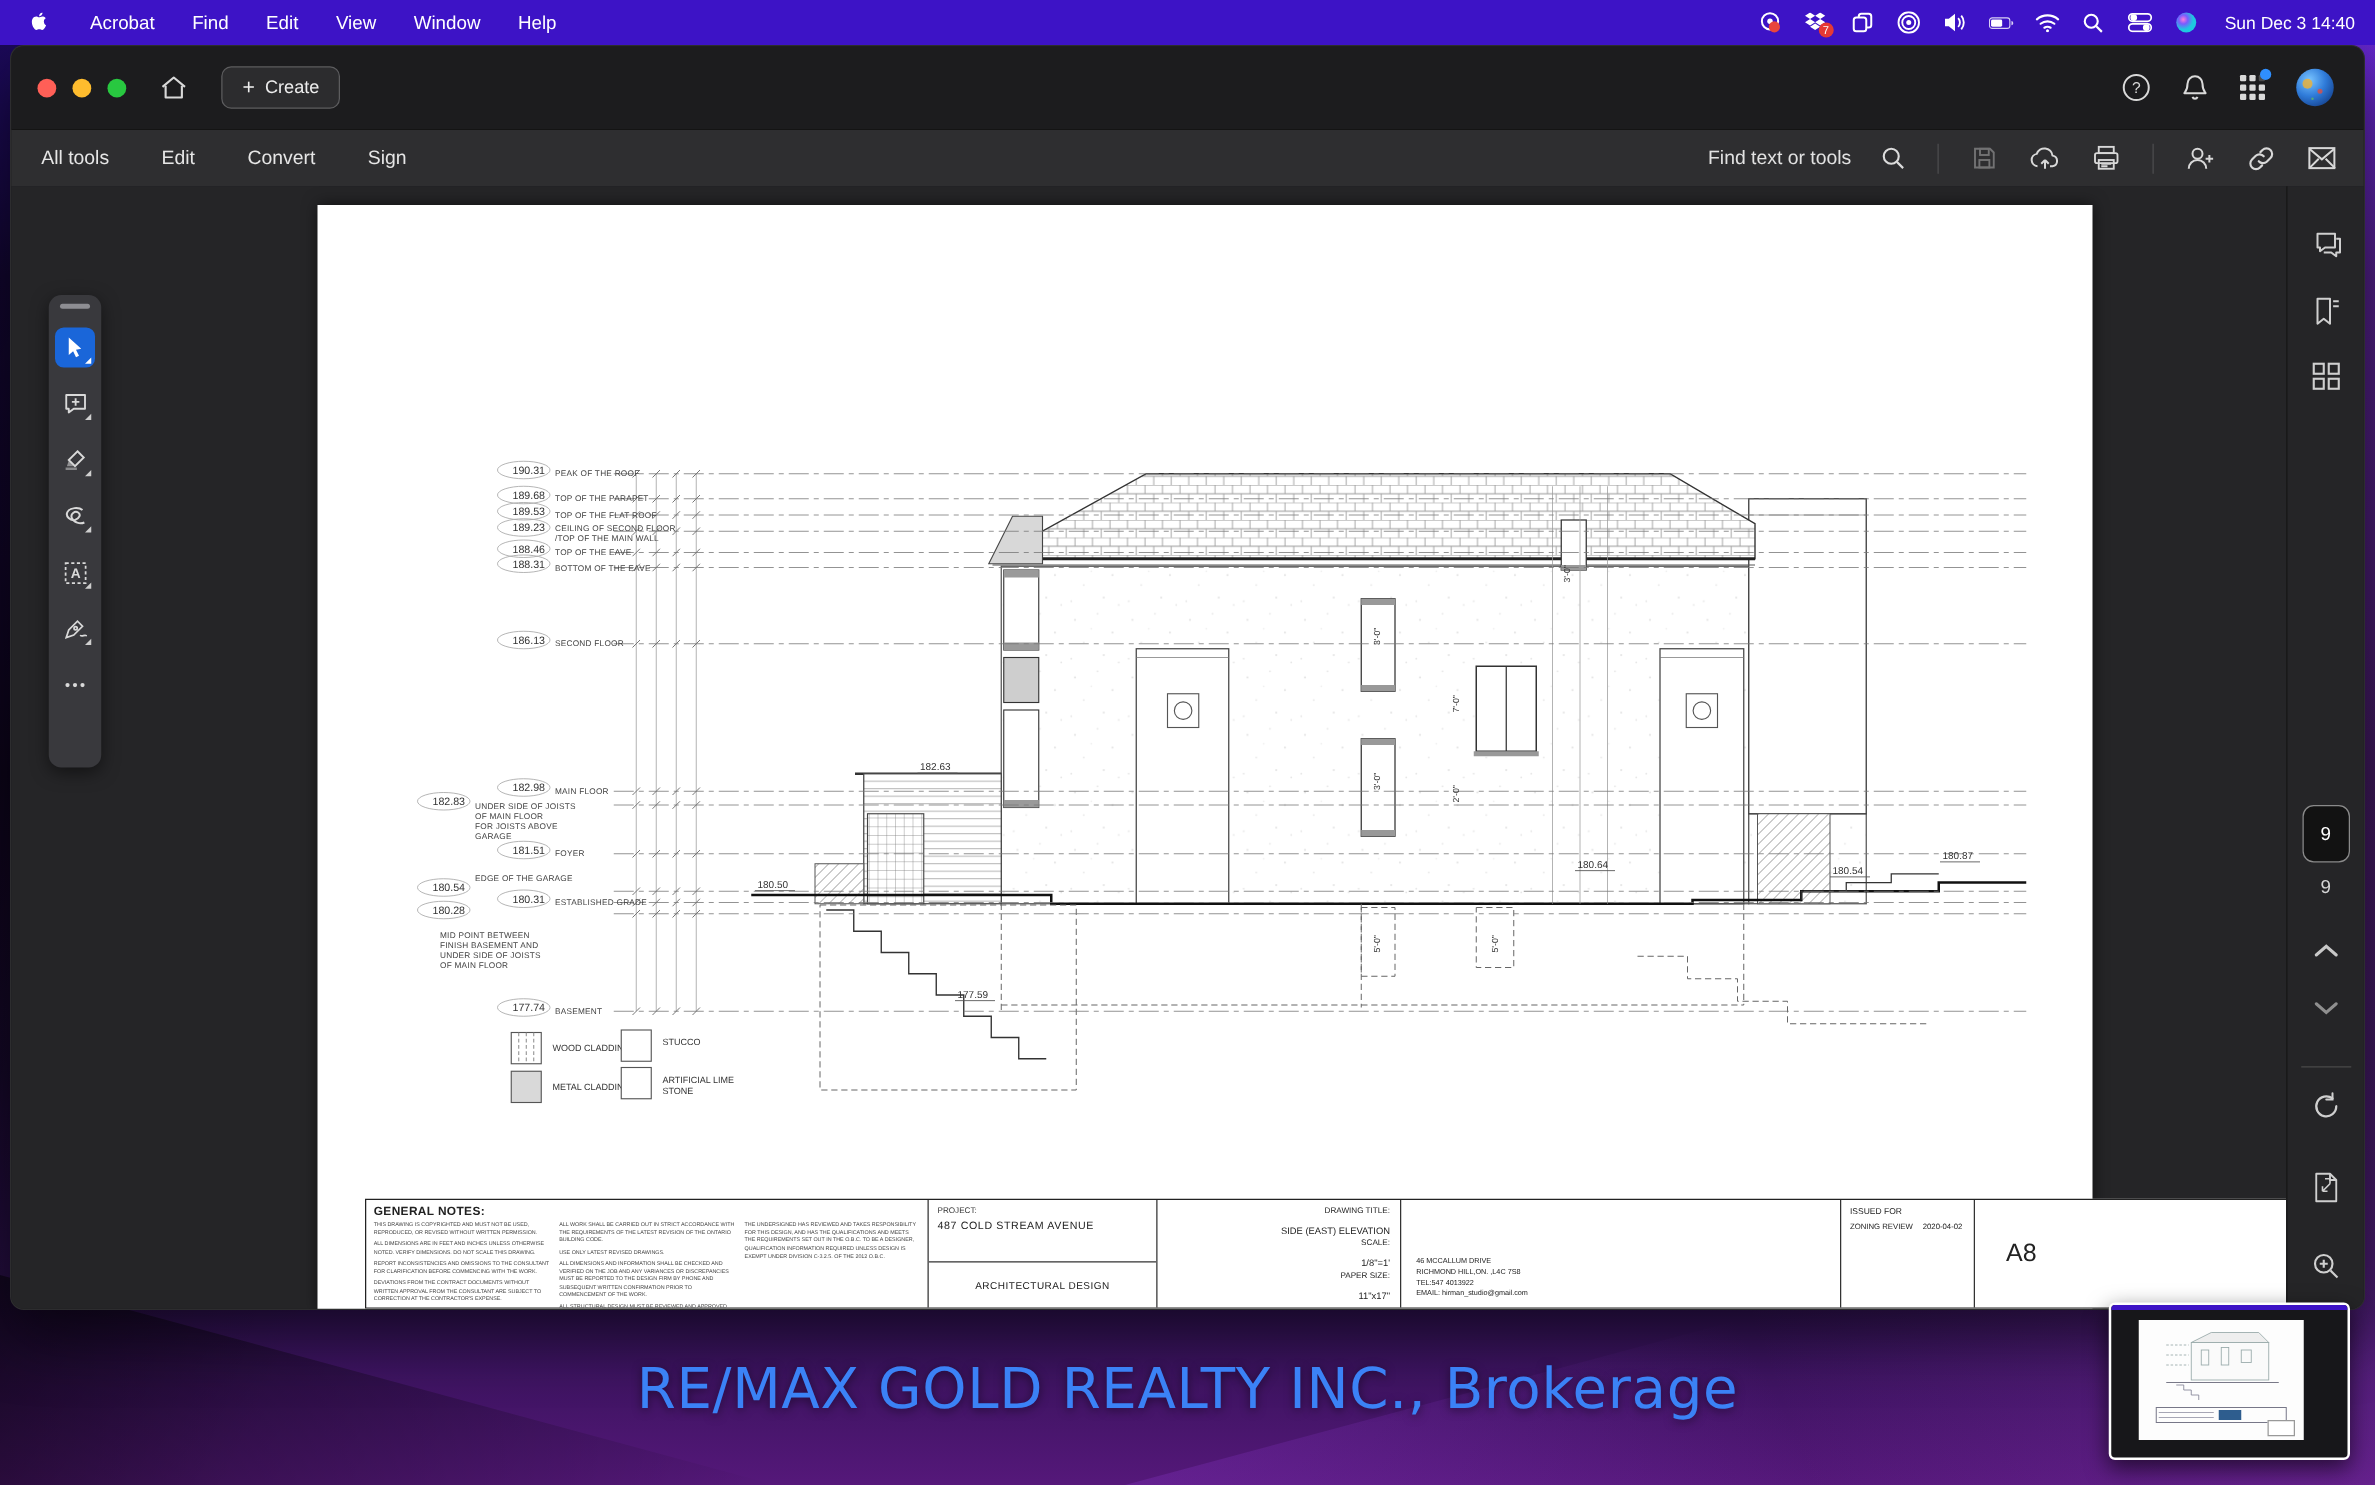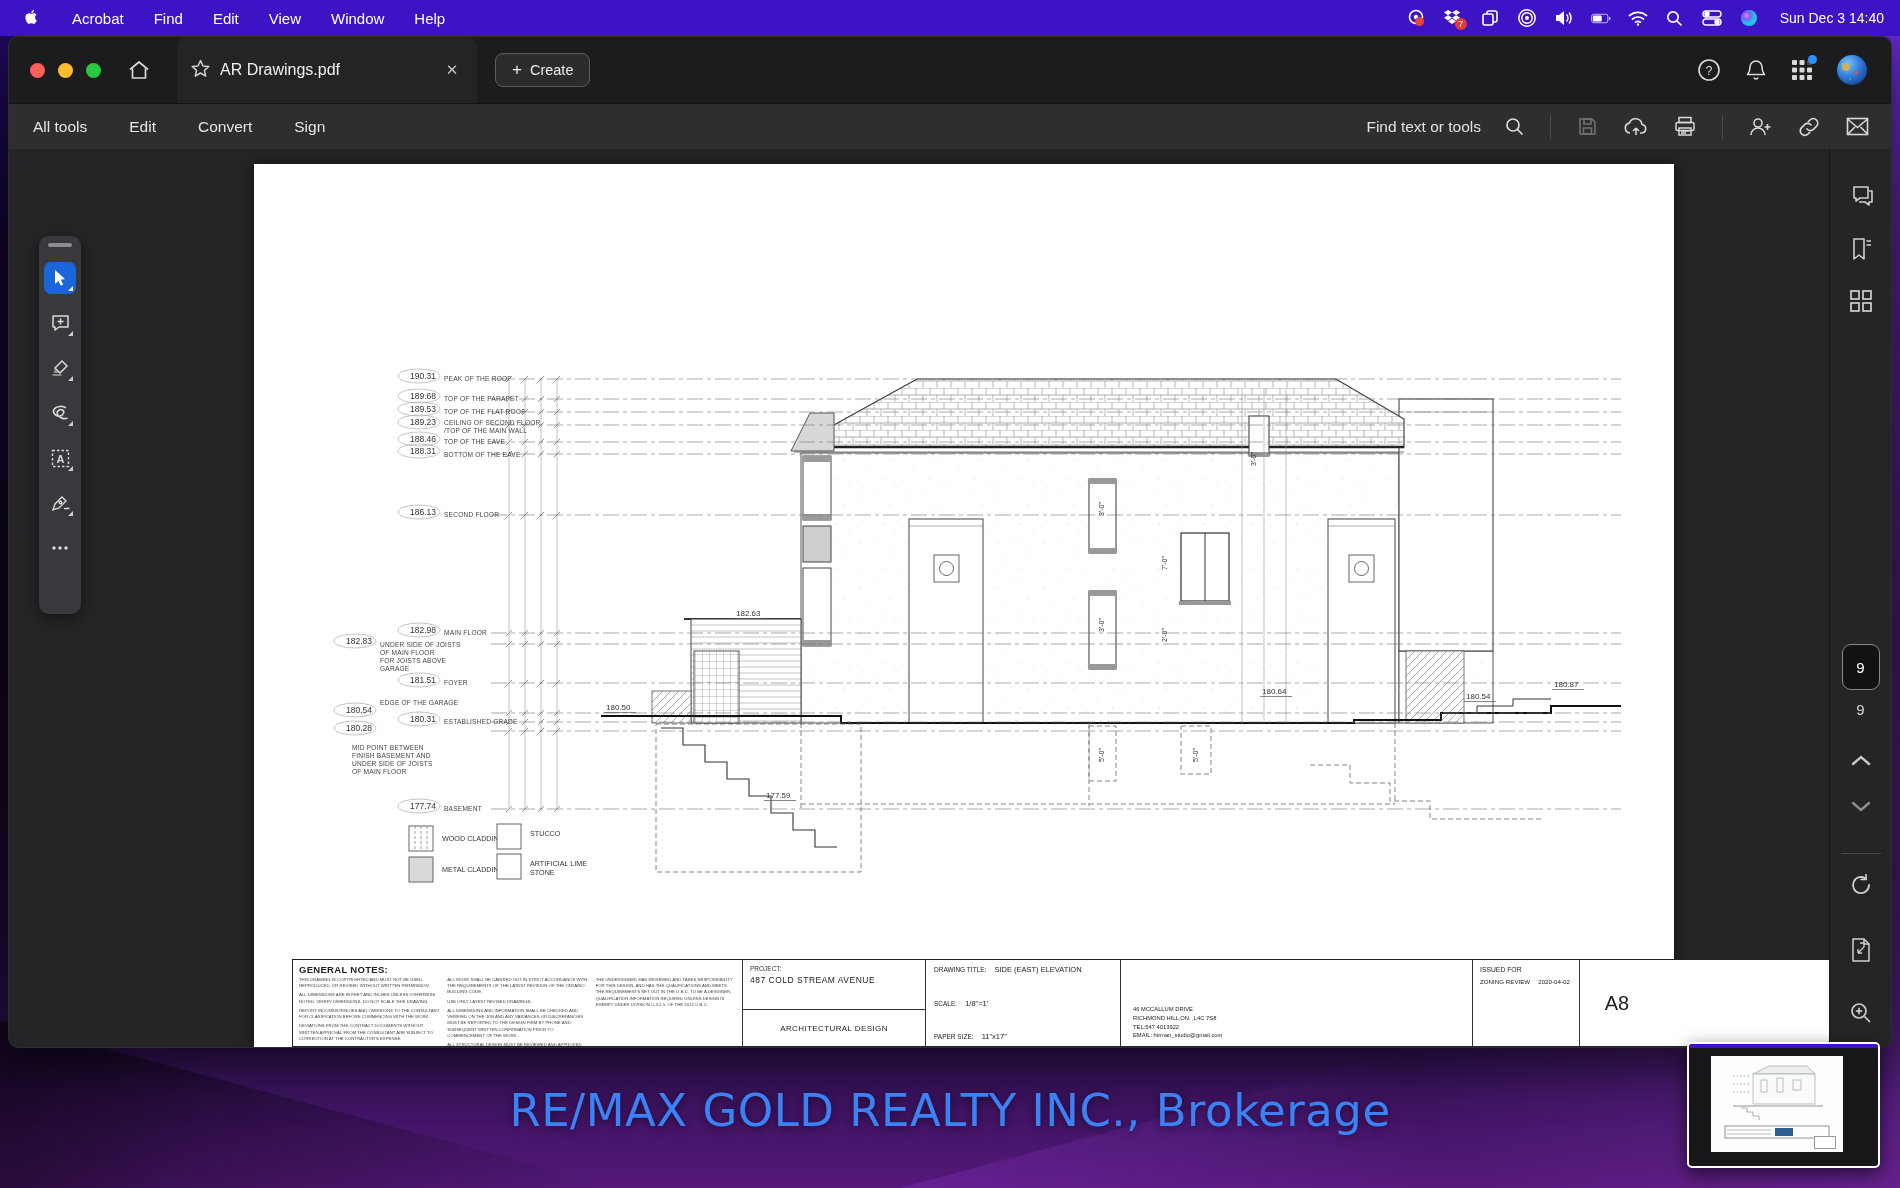--- a/index.html
+++ b/index.html
@@ -75,21 +75,21 @@
   .gn h4 { font-size:9.5px; letter-spacing:.3px; color:#222; margin-bottom:2px; font-weight:700; }
   .gncols { display:flex; gap:8px; }
   .gncol { width:142px; font-size:4.3px; line-height:1.45; color:#444; }
   .gncol p { margin-bottom:3px; }
   .prj { display:flex; flex-direction:column; }
   .prj .top { flex:1.1; padding:5px 7px; border-bottom:1px solid #333; }
   .prj .bot { flex:1; display:flex; align-items:center; justify-content:center; font-size:8px; letter-spacing:.4px; }
   .lbl7 { font-size:6.5px; color:#333; }
   .val9 { font-size:8.5px; margin-top:3px; letter-spacing:.5px; }
   .ttl { padding:5px 8px; display:flex; flex-direction:column; justify-content:space-between; }
-  .trow { display:flex; gap:8px; align-items:center; font-size:6.5px; }
+  .trow { display:flex; gap:8px; align-items:flex-end; font-size:6.5px;flex-direction:column; }
   .trow b { font-size:7.5px; font-weight:400; }
   .firm { display:flex; padding:3px 6px; }
   .logo-wrap { width:150px; position:relative; }
   .logo-word { font-family:"DejaVu Serif", serif; font-weight:800; font-size:44px; color:#2e5d8e; letter-spacing:-3px; transform:scaleY(1.25) scaleX(1.12); transform-origin:left top; line-height:1; margin-top:2px; }
   .logo-sub { position:absolute; left:0; bottom:1px; font-size:8.5px; letter-spacing:2.5px; color:#222; white-space:nowrap; }
   .logo-sub .gold { color:#c9a227; }
   .addr { margin-left:6px; align-self:flex-end; font-size:5.8px; line-height:1.5; color:#222; padding-bottom:3px; }
   .issued { padding:6px 7px; font-size:6.8px; }
   .issued .stage { margin-top:5px; display:flex; gap:8px; font-size:6.2px; }
   .sheet { display:flex; align-items:center; justify-content:center; font-size:20px; color:#222; }
@@ -216,29 +216,20 @@
     <div class="traffic">
       <span class="tl r"></span>
       <span class="tl y"></span>
       <span class="tl g"></span>
     </div>
     <div class="home-btn">
       <svg width="22" height="20" viewBox="0 0 22 20" fill="none" stroke="currentColor" stroke-width="1.7" stroke-linejoin="round">
           <path d="M2 9.5 11 2l9 7.5"></path>
           <path d="M4.5 8.5V18h13V8.5"></path>
         </svg>
-    </div>
-    <div class="tab">
-      <span>
-        <svg width="19" height="18" viewBox="0 0 19 18" fill="none" stroke="#cfcfcf" stroke-width="1.5" stroke-linejoin="round">
-            <path d="M9.5 1.5 12 7l5.8.5-4.4 3.9 1.3 5.7-5.2-3.1-5.2 3.1 1.3-5.7L1.2 7.5 7 7z"></path>
-          </svg>
-      </span>
-      <span class="tab-title">AR Drawings.pdf</span>
-      <span class="tab-close">✕</span>
     </div>
     <button class="create-btn">
       <span style="font-size:17px;">+</span>
       <span>Create</span>
     </button>
     <div class="tabbar-right">
       <span class="ic">
         <svg width="24" height="24" viewBox="0 0 24 24" fill="none" stroke="currentColor" stroke-width="1.6">
             <circle cx="12" cy="12" r="10"></circle>
             <text x="12" y="16.5" text-anchor="middle" font-size="12.5" fill="currentColor" stroke="none" font-family="Liberation Sans, sans-serif">?</text>

